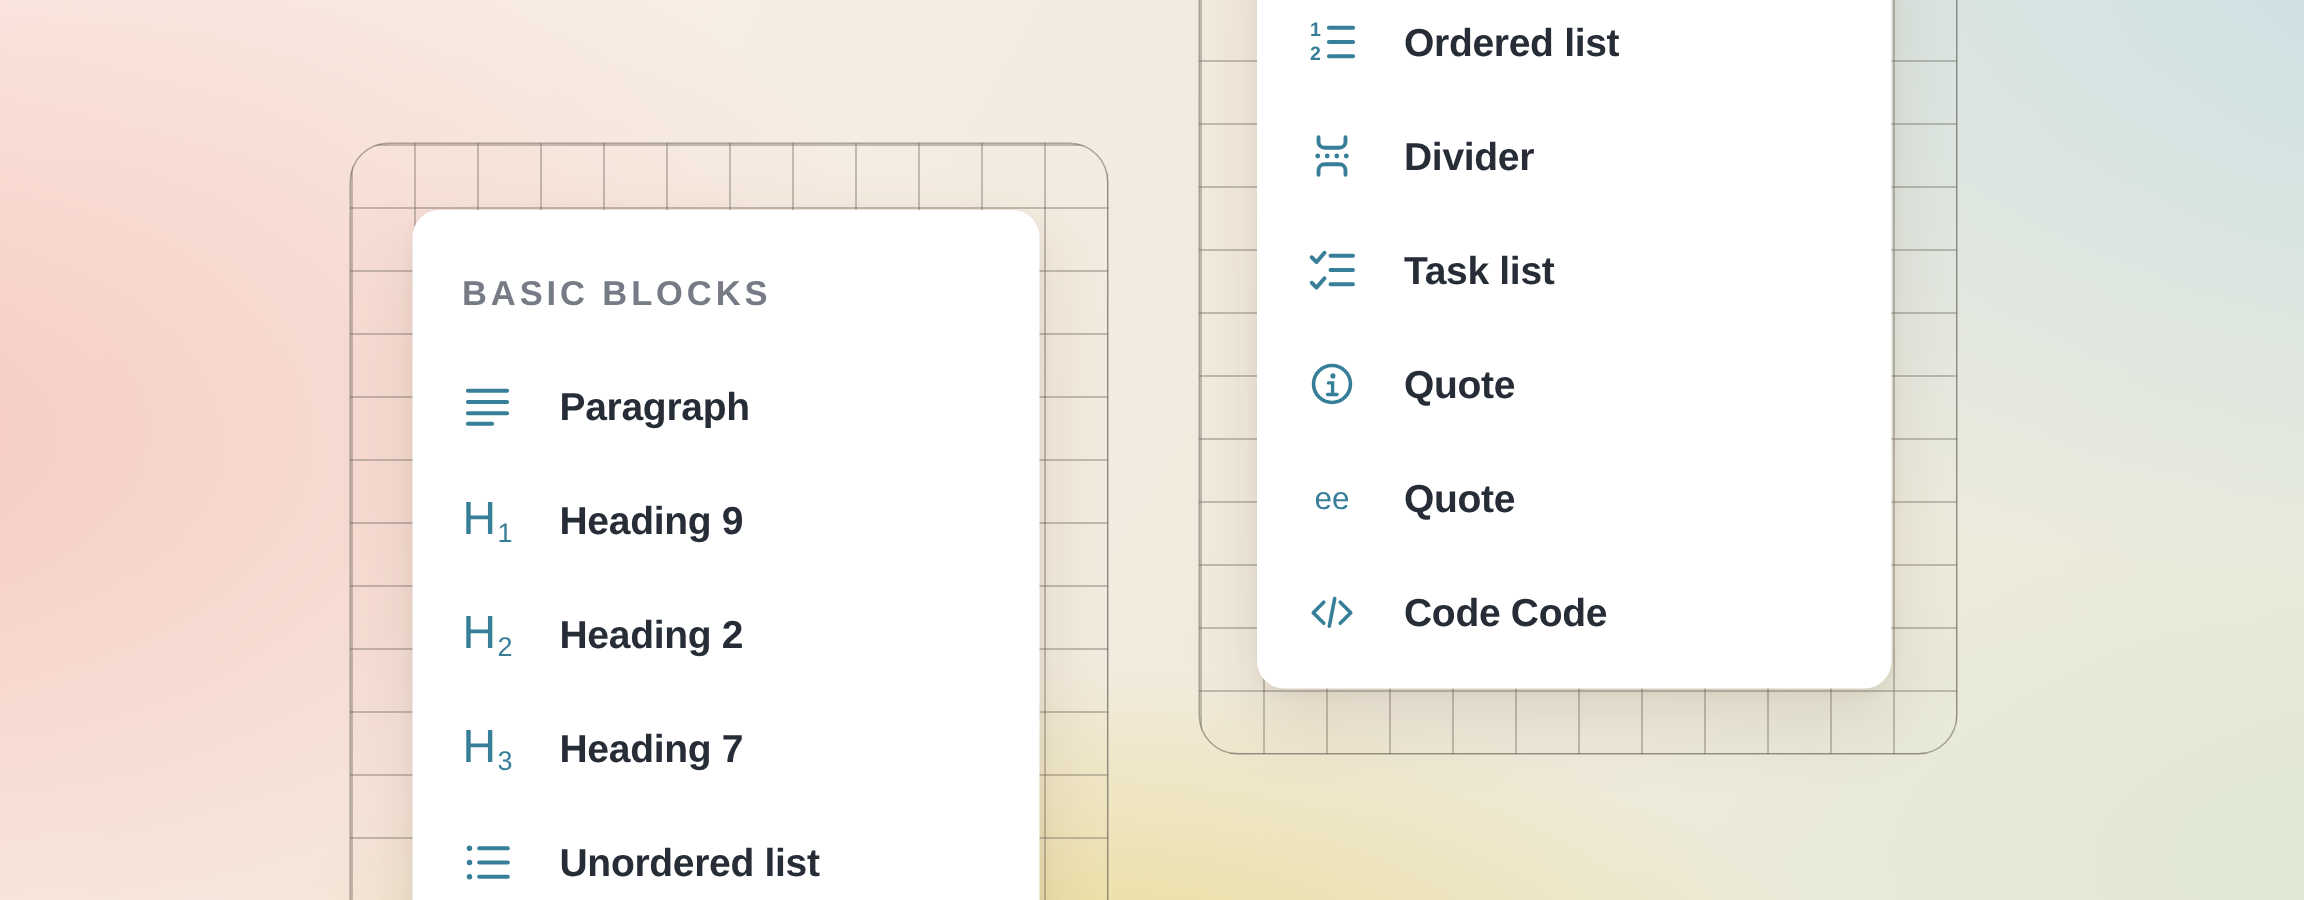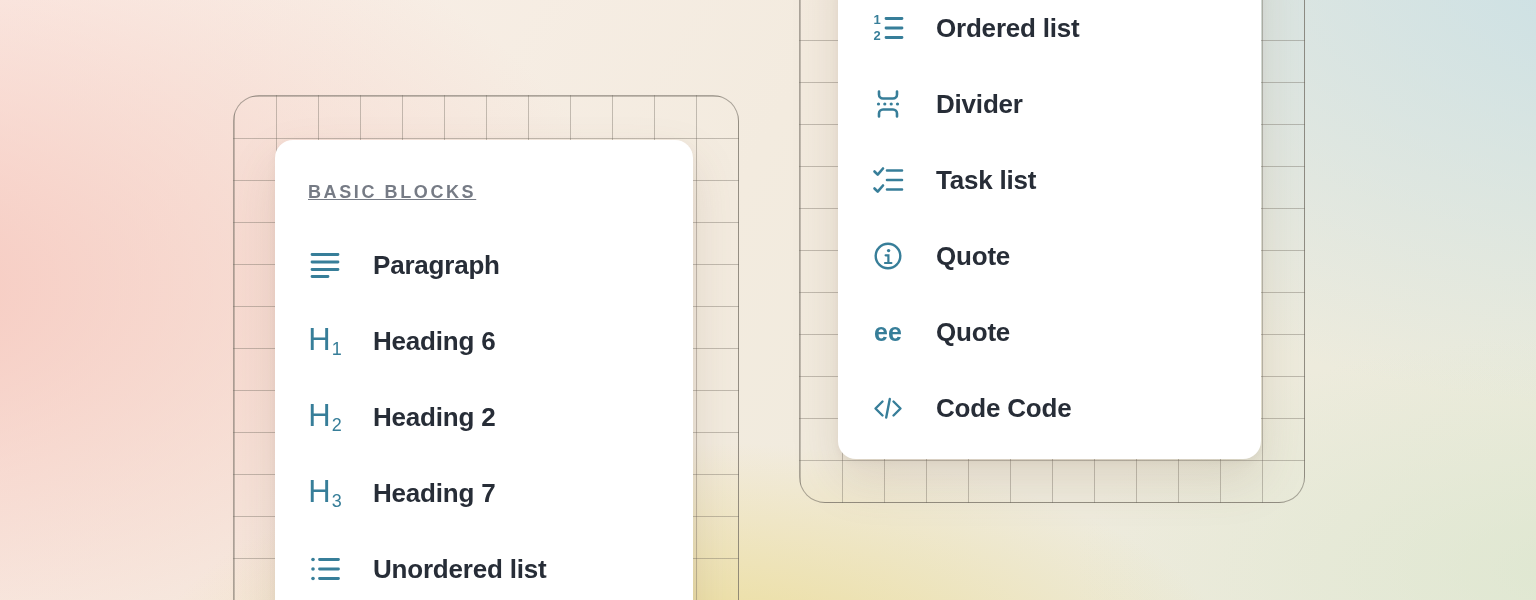--- a/index.html
+++ b/index.html
@@ -25,41 +25,40 @@
   #grid-left{left:233px;top:95px;width:504px;height:540px;}
   #grid-right{left:799px;top:-45px;width:504px;height:546px;}
   .menu-card{
     position:absolute;background:var(--card-bg,#fff);border-radius:18px;
     box-shadow:0 22px 48px rgba(120,90,60,0.15), 0 3px 10px rgba(0,0,0,0.05);
   }
   #card-left{left:275px;top:140px;width:418px;height:520px;}
   #card-right{left:838px;top:-70px;width:423px;height:529px;}
   .section-label{
     margin:42px 0 24px 33px;
-    font-size:18px;font-weight:700;letter-spacing:2.6px;
+    font-size:23px;font-weight:700;letter-spacing:2.6px;
     color:var(--section-color,#767b85);
-    text-decoration:underline;
   }
   #card-right .menu-list{padding-top:60px;}
   .menu-item{
     display:flex;align-items:center;height:76px;padding-left:34px;cursor:pointer;
   }
   .item-icon{
     width:32px;height:32px;flex:0 0 32px;color:var(--accent,#377e99);
     display:flex;align-items:center;justify-content:center;
   }
   .item-icon svg{display:block;width:32px;height:32px;}
   .item-label{
     margin-left:32px;font-size:26px;font-weight:700;letter-spacing:-0.2px;
     color:var(--item-color,#272d37);
     text-align:right;
   }
   .hicon{font-weight:400;font-size:31px;line-height:1;color:var(--accent,#377e99);}
   .hicon sub{font-size:18px;font-weight:400;vertical-align:-5px;margin-left:1px;}
-  .quote-glyph{font-weight:700;font-size:25px;line-height:1;letter-spacing:0;color:var(--accent,#377e99);}
+  .quote-glyph{font-weight:400;font-size:21px;line-height:1;letter-spacing:0;color:var(--accent,#377e99);}
 </style>
 </head>
 <body>
 
 <div class="grid-panel" id="grid-left"></div>
 <div class="grid-panel" id="grid-right"></div>
 
 <div class="menu-card" id="card-left">
   <div class="section-label">BASIC BLOCKS</div>
   <div class="menu-list">
@@ -70,21 +69,21 @@
           <path d="M3 5.5h26M3 13h26M3 20.5h26M3 27.5h16"></path>
         </svg>
       </span>
       <span class="item-label">Paragraph</span>
     </div>
 
     <div class="menu-item">
       <span class="item-icon">
         <span class="hicon"><span>H</span><sub>1</sub></span>
       </span>
-      <span class="item-label">Heading 6</span>
+      <span class="item-label">Heading 9</span>
     </div>
 
     <div class="menu-item">
       <span class="item-icon">
         <span class="hicon"><span>H</span><sub>2</sub></span>
       </span>
       <span class="item-label">Heading 2</span>
     </div>
 
     <div class="menu-item">

